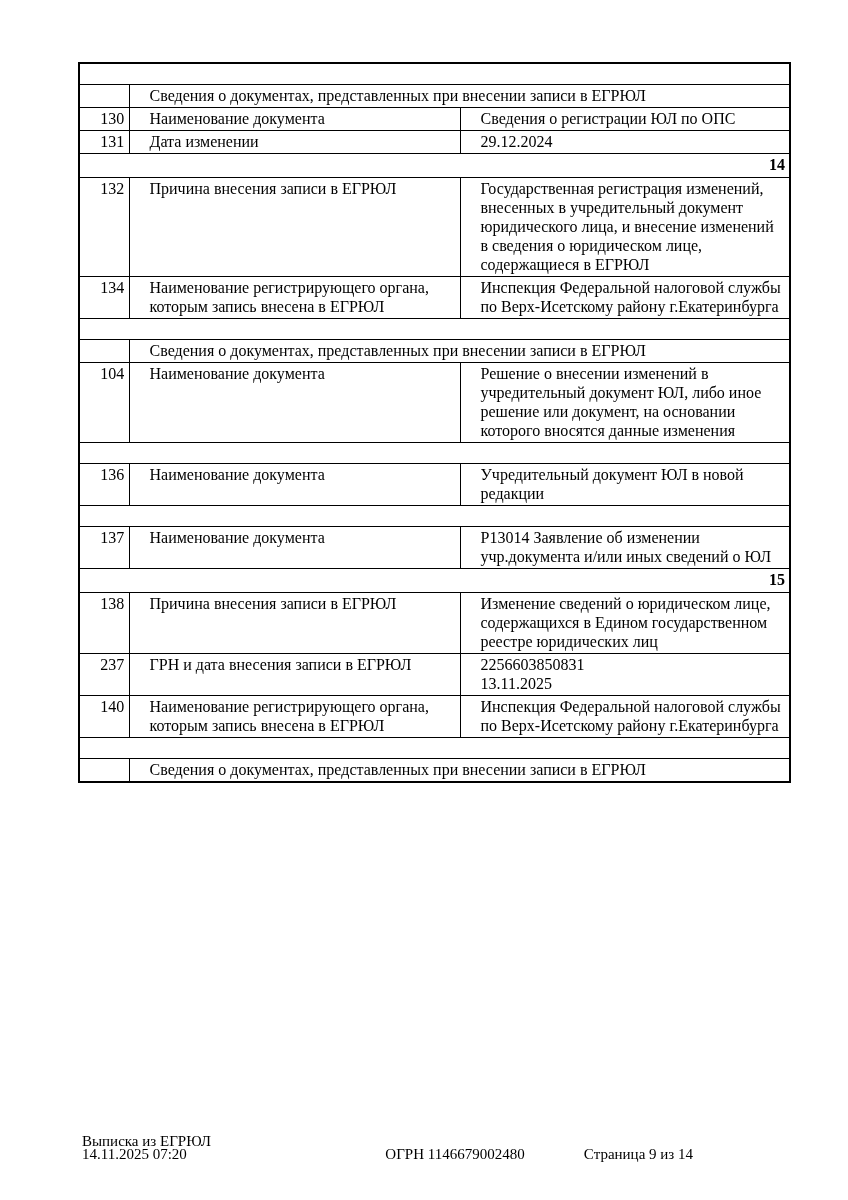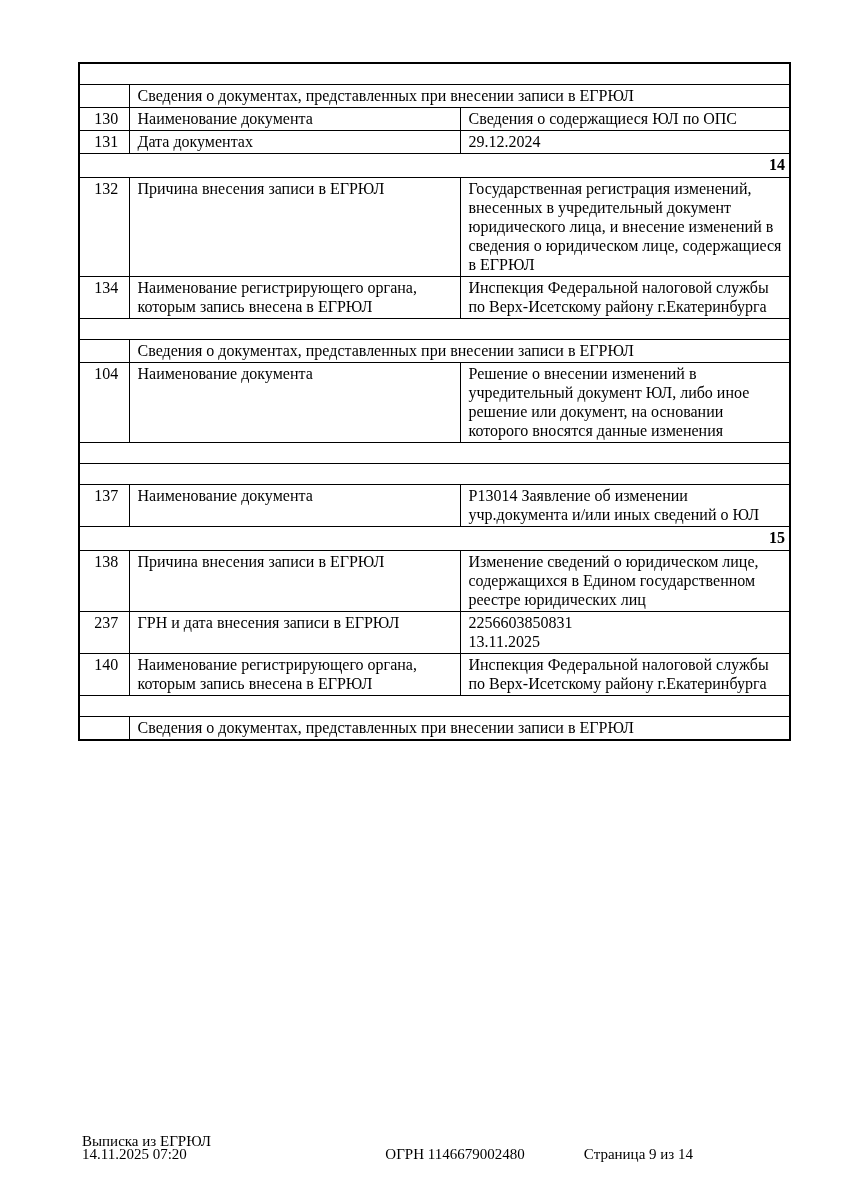--- a/index.html
+++ b/index.html
@@ -23,21 +23,21 @@
     width: 711px;
     border-collapse: collapse;
     table-layout: fixed;
     border: 2px solid #000;
   }
   table.egrul td {
     border: 1px solid #000;
     vertical-align: top;
     font-size: 16px;
     line-height: 19px;
-    padding: 1px 4px 2px 8px;
+    padding: 1px 4px 2px 20px;
     overflow: hidden;
     word-wrap: break-word;
   }
   td.cell-empty {
     height: 17px;
     padding: 0;
   }
   td.cell-num {
     text-align: center;
     padding-left: 2px;
@@ -95,25 +95,25 @@
         <tr>
           <td colspan="3" class="cell-empty"></td>
         </tr>
         <tr>
           <td class="cell-num"></td>
           <td colspan="2" class="cell-docs-header">Сведения о документах, представленных при внесении записи в ЕГРЮЛ</td>
         </tr>
         <tr>
           <td class="cell-num">130</td>
           <td class="cell-label">Наименование документа</td>
-          <td class="cell-value">Сведения о содержащиеся ЮЛ по ОПС</td>
+          <td class="cell-value">Сведения о регистрации ЮЛ по ОПС</td>
         </tr>
         <tr>
           <td class="cell-num">131</td>
-          <td class="cell-label">Дата документах</td>
+          <td class="cell-label">Дата изменении</td>
           <td class="cell-value">29.12.2024</td>
         </tr>
         <tr>
           <td colspan="3" class="cell-section">14</td>
         </tr>
         <tr>
           <td class="cell-num">132</td>
           <td class="cell-label">Причина внесения записи в ЕГРЮЛ</td>
           <td class="cell-value">Государственная регистрация изменений, внесенных в учредительный документ юридического лица, и внесение изменений в сведения о юридическом лице, содержащиеся в ЕГРЮЛ</td>
         </tr>
@@ -129,20 +129,25 @@
           <td class="cell-num"></td>
           <td colspan="2" class="cell-docs-header">Сведения о документах, представленных при внесении записи в ЕГРЮЛ</td>
         </tr>
         <tr>
           <td class="cell-num">104</td>
           <td class="cell-label">Наименование документа</td>
           <td class="cell-value">Решение о внесении изменений в учредительный документ ЮЛ, либо иное решение или документ, на основании которого вносятся данные изменения</td>
         </tr>
         <tr>
           <td colspan="3" class="cell-empty"></td>
+        </tr>
+        <tr>
+          <td class="cell-num">136</td>
+          <td class="cell-label">Наименование документа</td>
+          <td class="cell-value">Учредительный документ ЮЛ в новой редакции</td>
         </tr>
         <tr>
           <td colspan="3" class="cell-empty"></td>
         </tr>
         <tr>
           <td class="cell-num">137</td>
           <td class="cell-label">Наименование документа</td>
           <td class="cell-value">Р13014 Заявление об изменении учр.документа и/или иных сведений о ЮЛ</td>
         </tr>
         <tr>

